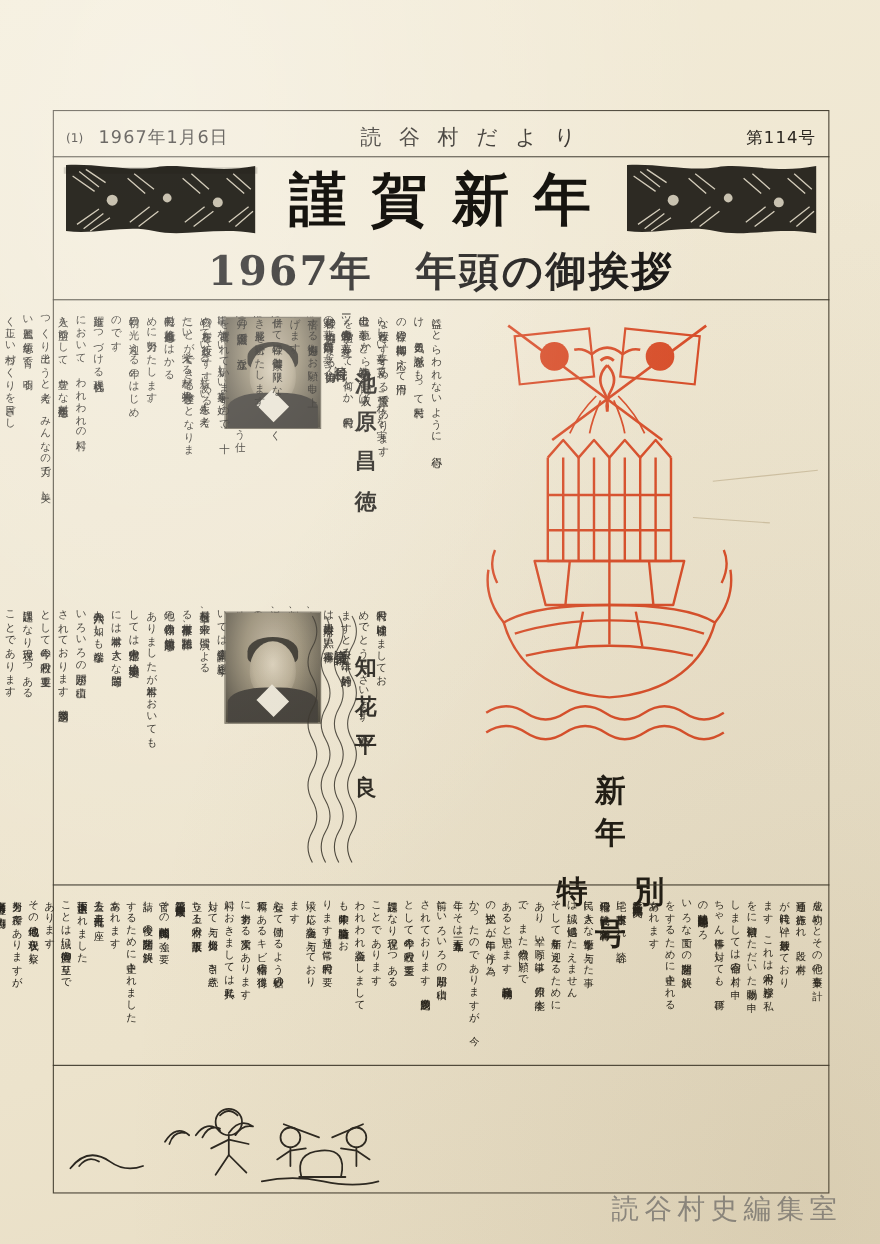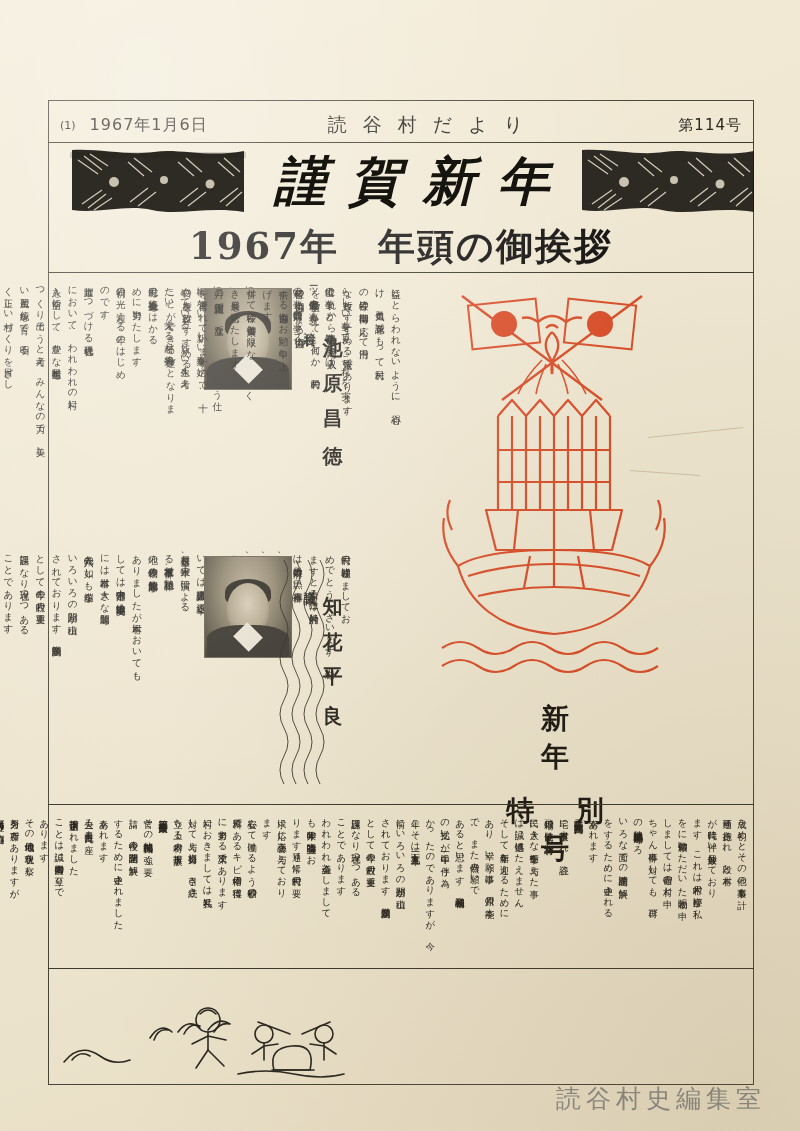--- a/index.html
+++ b/index.html
@@ -80,26 +80,25 @@
     left: 48px;
     top: 142px;
     width: 706px;
     height: 0;
     border-top: 1.2px solid #3d382c;
   }
 
   
   #banner {
     position: absolute;
-    left: 68px;
+    left: 56px;
     top: 146px;
     width: 690px;
     height: 72px;
     overflow: hidden;
-    font-style: italic;
   }
   #banner .bannertext {
     position: absolute;
     left: 0; top: 0;
     width: 690px;
     height: 72px;
     display: flex;
     align-items: center;
     justify-content: center;
     gap: 56px;

